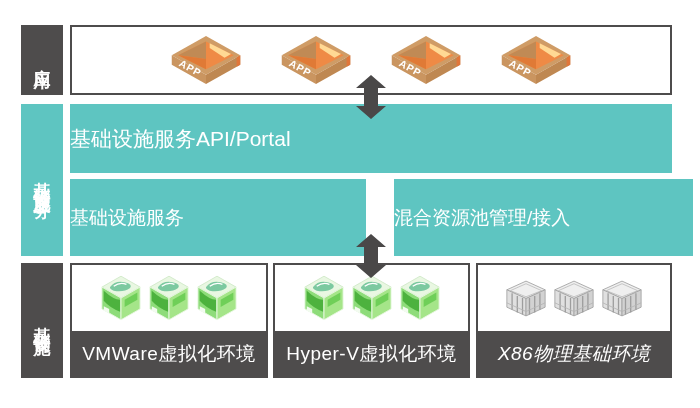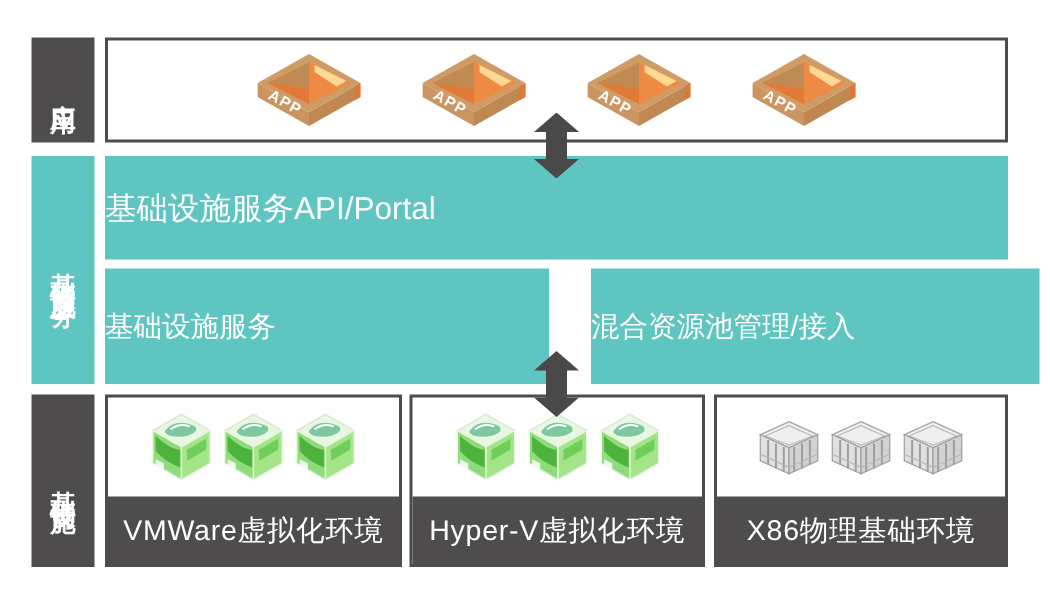--- a/index.html
+++ b/index.html
@@ -41,21 +41,21 @@
   .svcbox{left:70px;top:179px;width:296px;height:77px;font-size:19px;}
   .poolbox{left:394px;top:179px;width:299px;height:77px;font-size:19px;}
   
   .env{
     position:absolute;top:263px;height:115px;
     box-sizing:border-box;border:2px solid var(--dark);background:#fff;
     display:flex;flex-direction:column;
   }
   .env1{left:70px;width:198px;}
   .env2{left:273px;width:197px;}
-  .env3{left:476px;width:196px;}
+  .env3{left:476px;width:196px;font-style:italic;}
   .env-icons{
     flex:1;display:flex;align-items:center;justify-content:center;gap:8px;
   }
   .env-band{
     height:45px;background:var(--dark);
     display:flex;align-items:center;justify-content:center;
     color:#fff;font-size:19px;font-weight:400;letter-spacing:0.5px;
   }
   
   .arrow{position:absolute;left:353px;width:36px;height:44px;z-index:5;}

